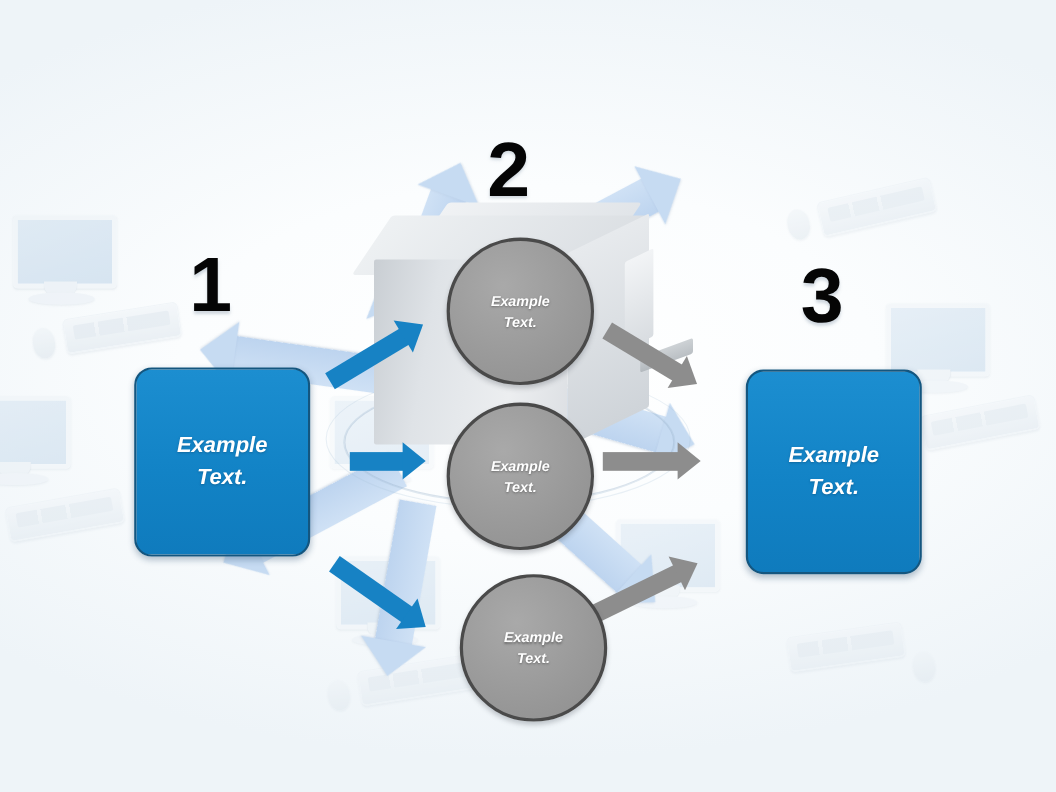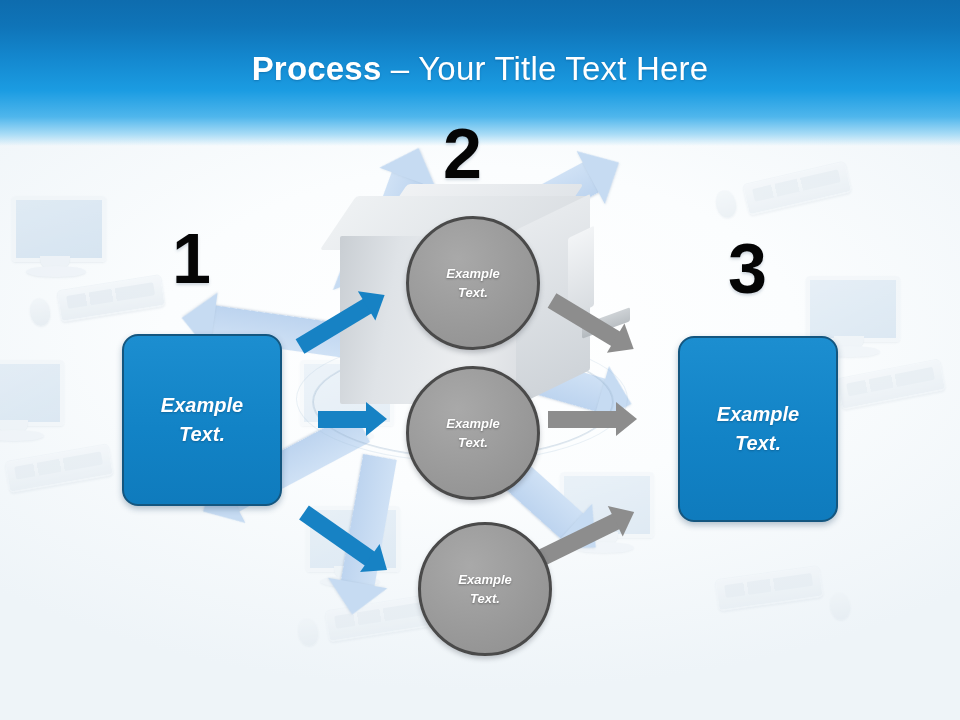--- a/index.html
+++ b/index.html
@@ -289,23 +289,20 @@
     <div class="shadow2"></div>
     <div class="shadow"></div>
     <div class="topb"></div>
     <div class="top"></div>
     <div class="side"></div>
     <div class="sidetab"></div>
     <div class="face"></div>
     <div class="slot"></div>
   </div>
 
-  <div class="header">
-    <div class="header-title"><span class="b">Process</span><span class="n"> – </span><span class="n">Your Title Text Here</span></div>
-  </div>
 
   <div class="arrow blue" id="arrow-b1">
       <i></i>
     </div>
   <div class="arrow blue" id="arrow-b2">
       <i></i>
     </div>
   <div class="arrow blue" id="arrow-b3">
       <i></i>
     </div>

